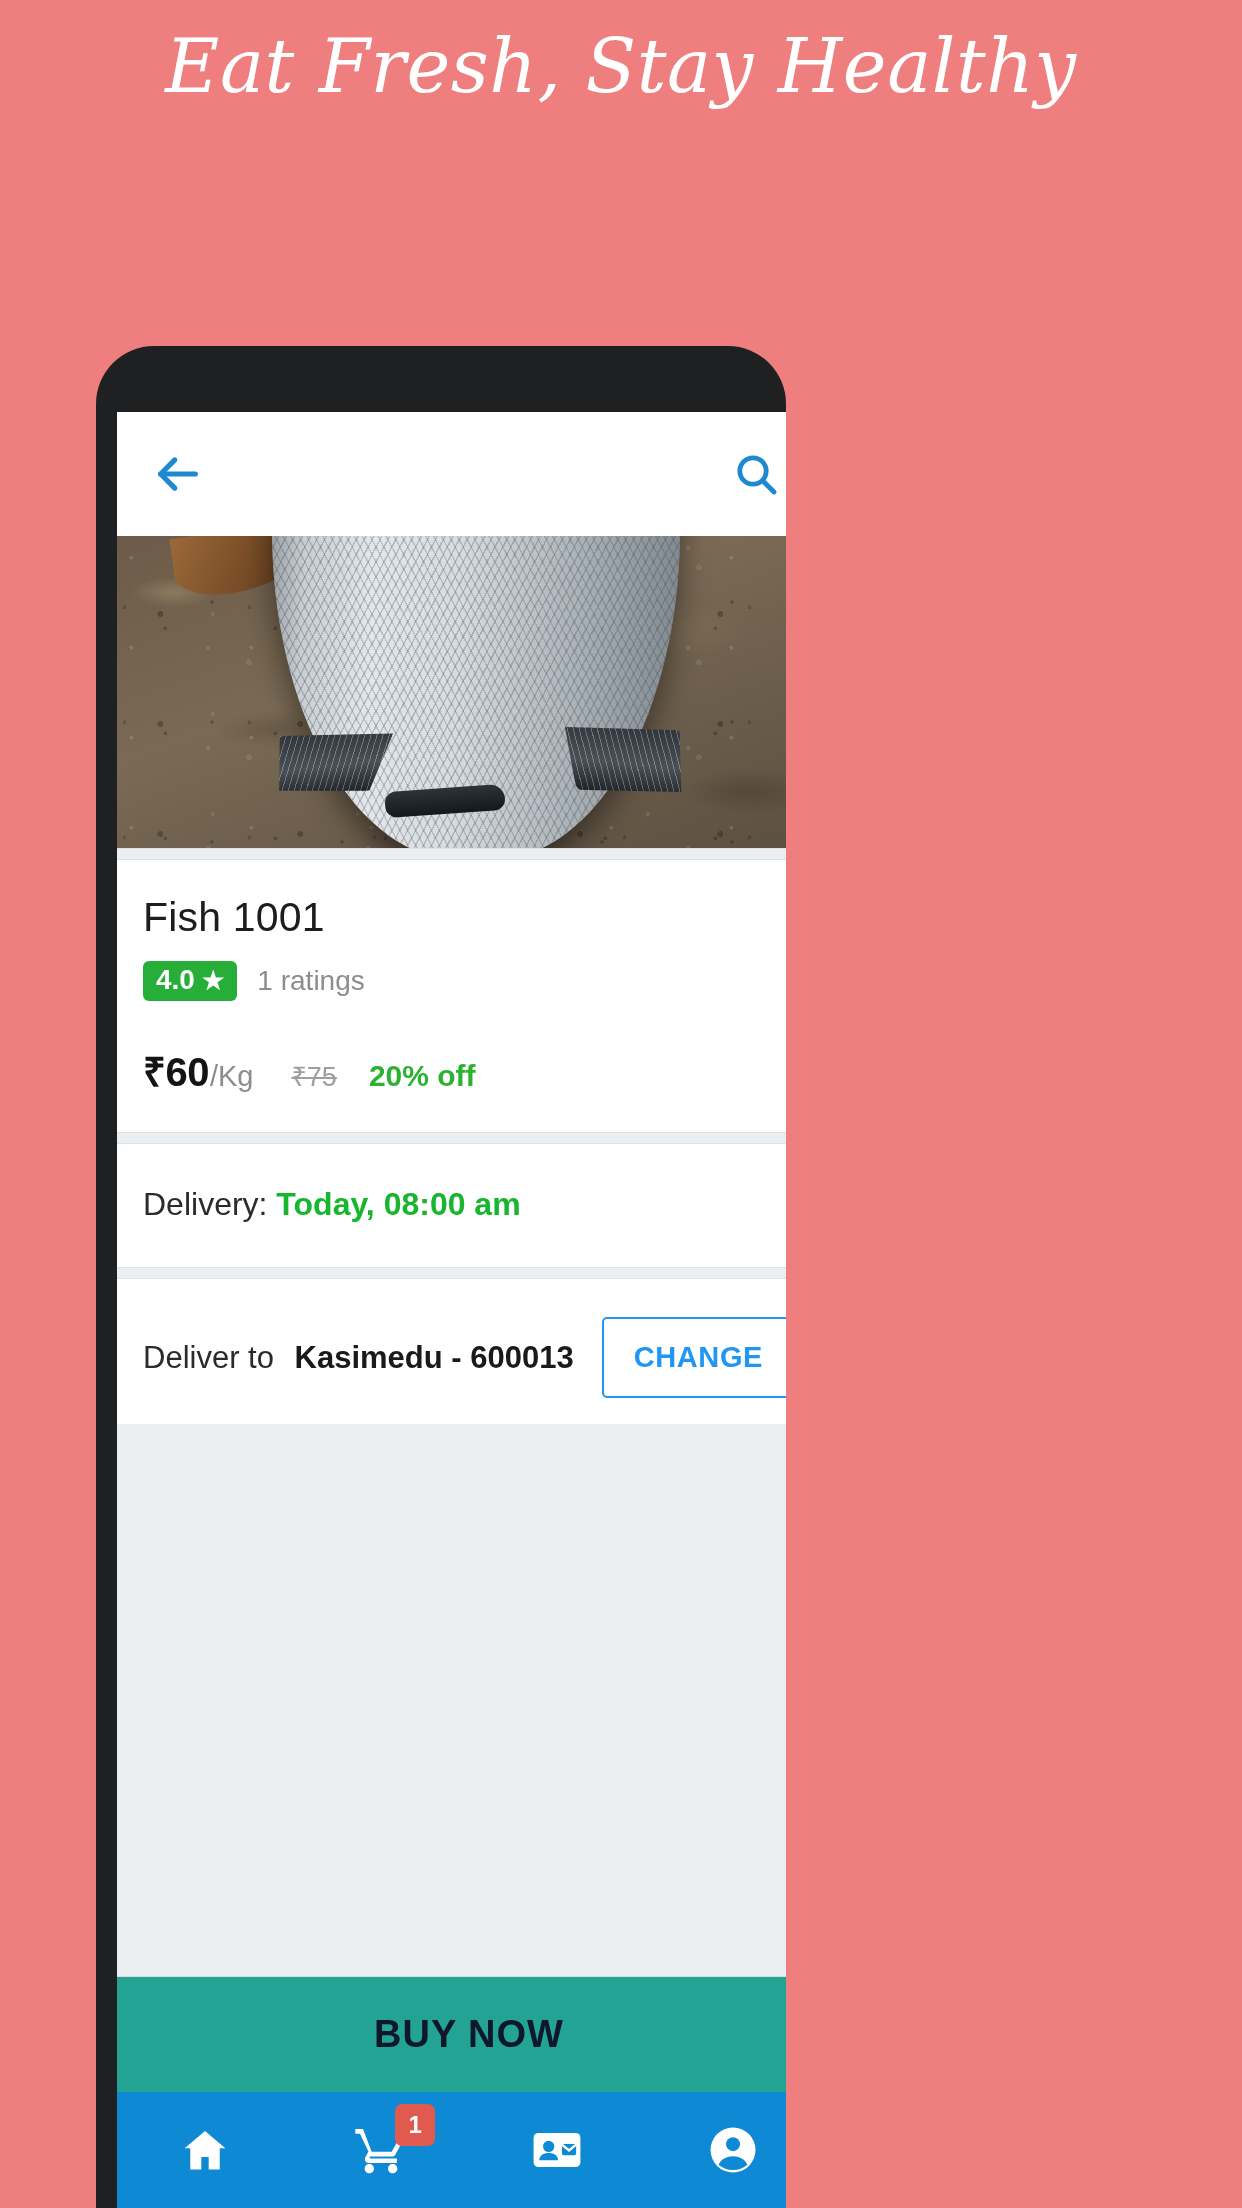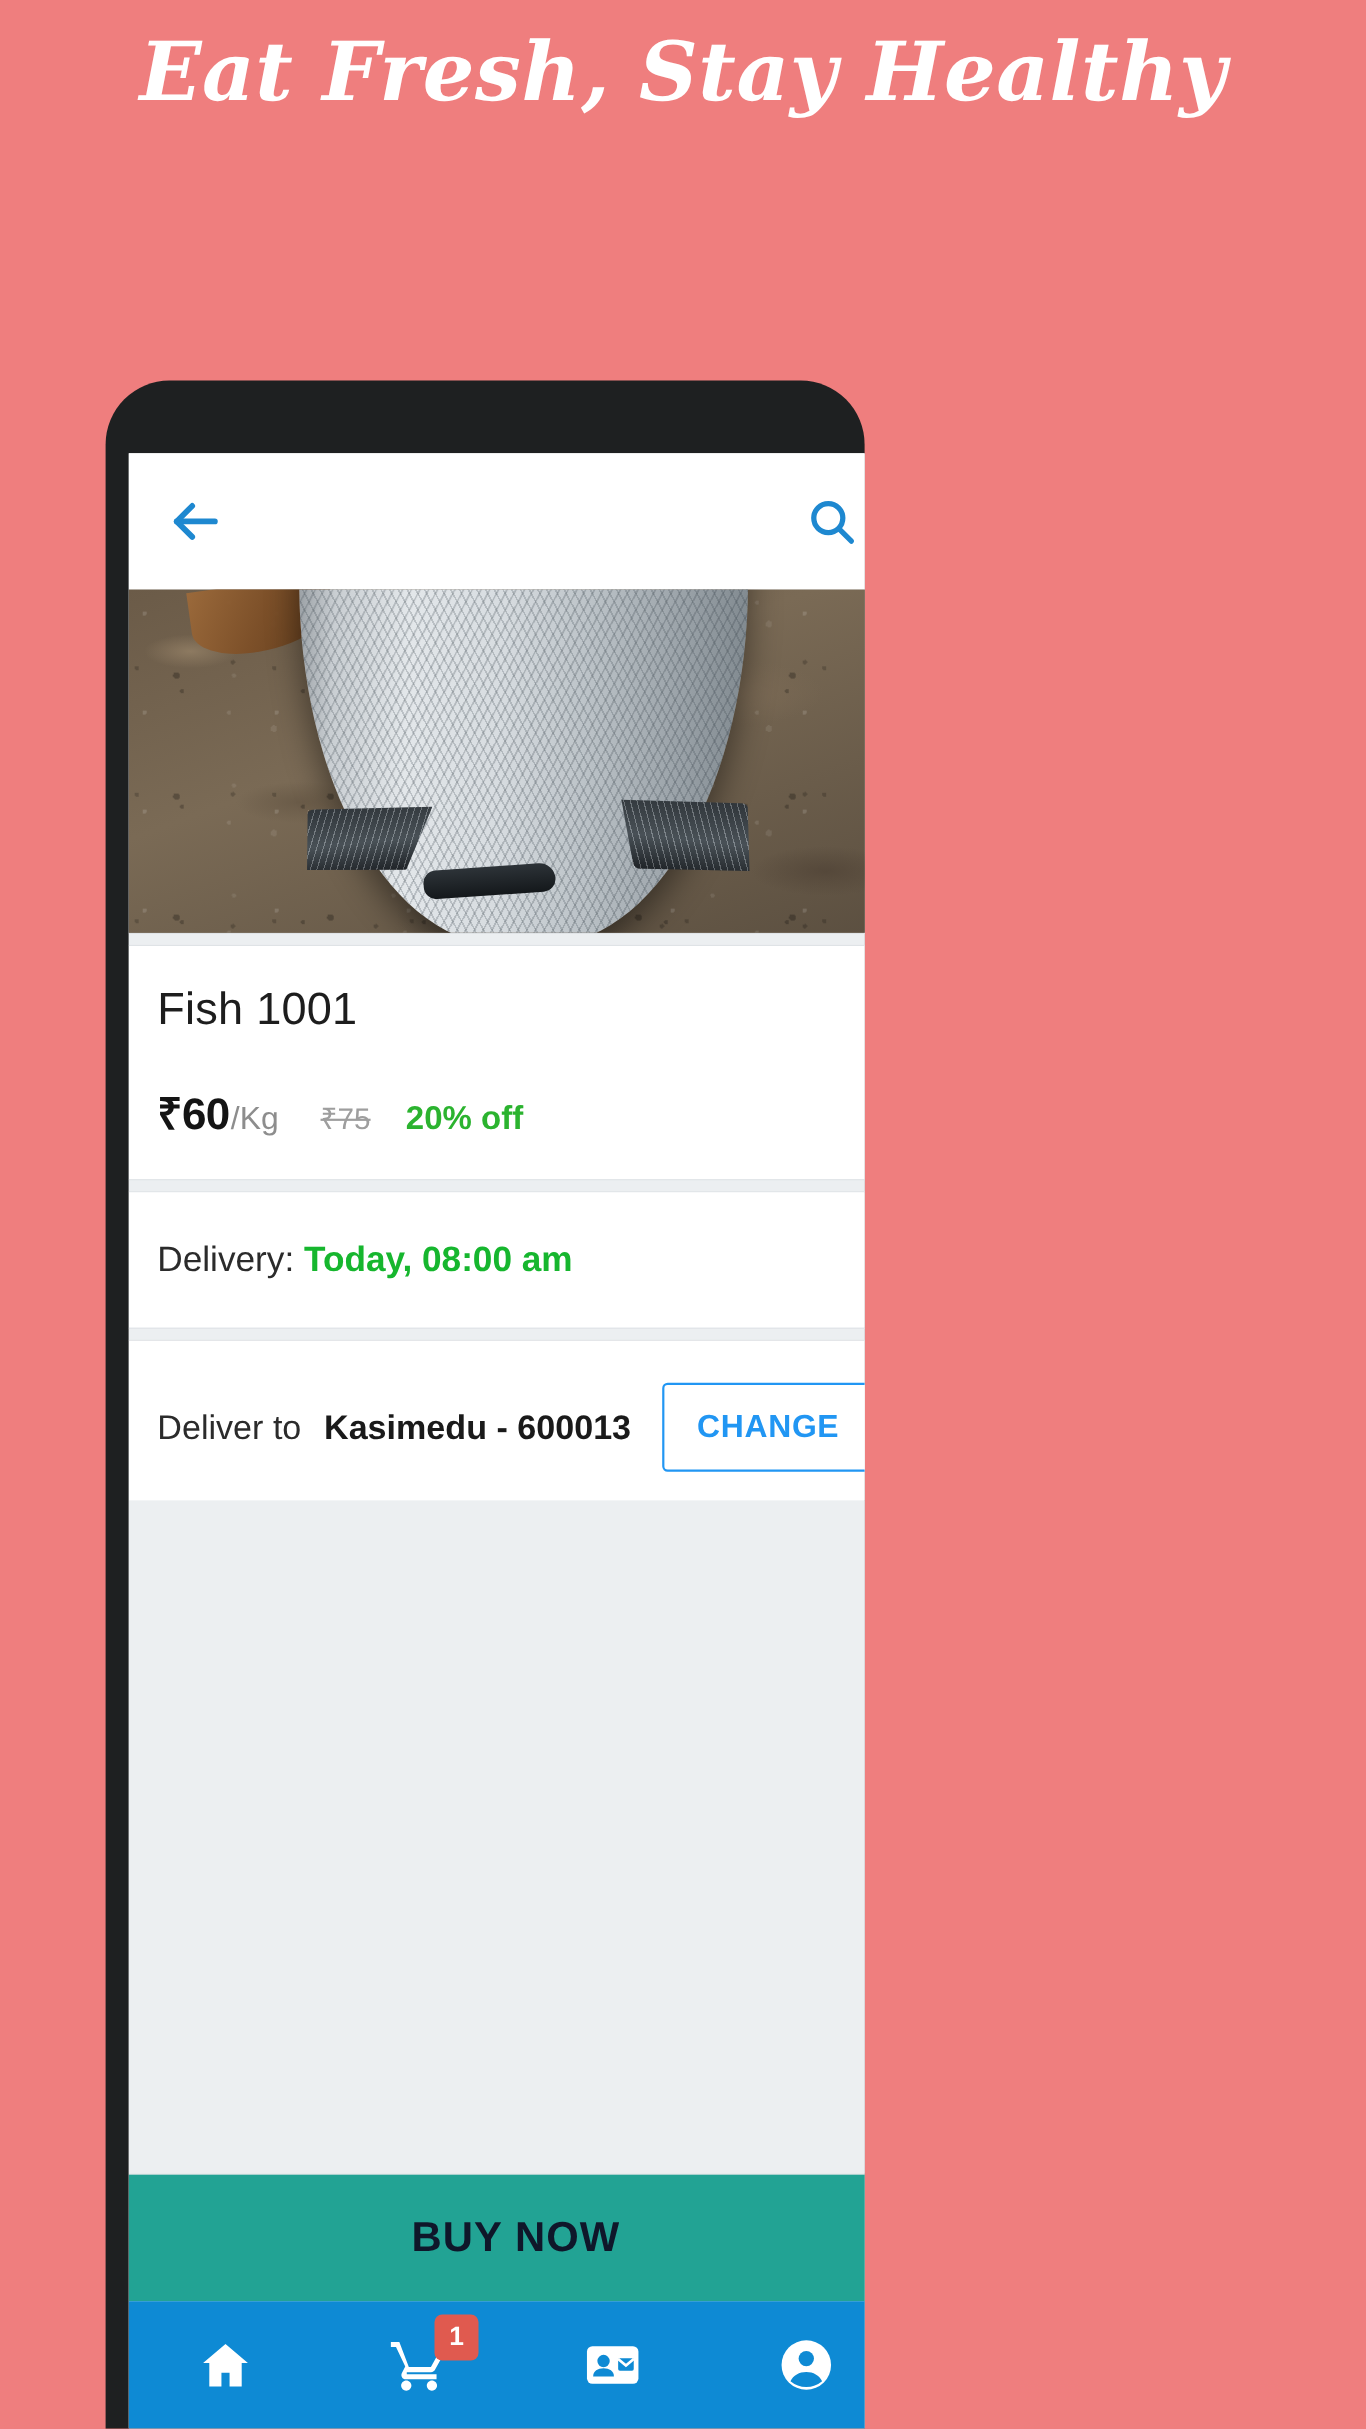--- a/index.html
+++ b/index.html
@@ -20,21 +20,21 @@
   .promo-headline {
     position: absolute;
     top: 26px;
     left: 0;
     width: 100%;
     text-align: center;
     color: #ffffff;
     font-family: "DejaVu Serif", serif;
     font-size: 74px;
     font-style: italic;
-    font-weight: 700;
+    font-weight: 400;
     letter-spacing: 0.5px;
     line-height: 1.1;
     white-space: nowrap;
   }
 
   
   .phone-frame {
     position: absolute;
     left: 96px;
     top: 346px;
@@ -406,20 +406,27 @@
         <div class="fin-streaks"></div>
       </div>
       <div class="pi-tail"></div>
     </div>
 
     <div class="section-gap"></div>
 
     <div class="card card-product">
       <div class="product-title">Fish 1001</div>
 
+      <div class="rating-row">
+        <span class="rating-badge">
+          <span>4.0</span>
+          <span class="star">★</span>
+        </span>
+        <span class="rating-count">1 ratings</span>
+      </div>
 
       <div class="price-row">
         <span class="price-current">₹60</span>
         <span class="price-unit">/Kg</span>
         <span class="price-mrp">₹75</span>
         <span class="price-discount">20% off</span>
       </div>
 
     </div>
 

